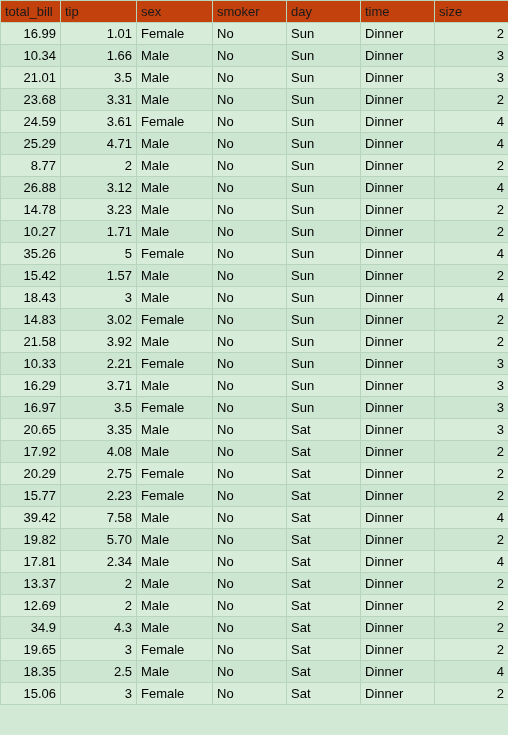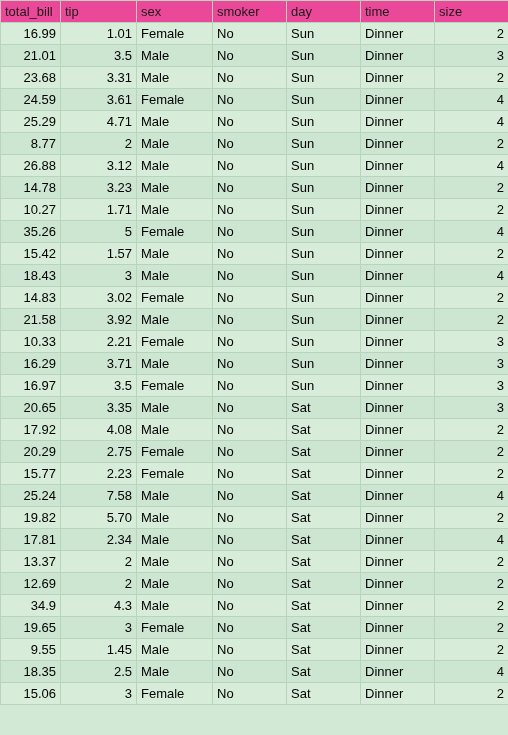--- a/index.html
+++ b/index.html
@@ -19,21 +19,21 @@
   th, td {
     border: 1px solid #b7d4bc;
     padding: 2px 4px;
     height: 22px;
     overflow: hidden;
     white-space: nowrap;
   }
   th {
     font-weight: normal;
     text-align: left;
-    background: #ec4899;
+    background: #c2410c;
     color: #1a1a1a;
   }
   tbody tr:nth-child(odd) { background: #d7ecd9; }
   tbody tr:nth-child(even) { background: #cde6d2; }
   .num { text-align: right; }
   .txt { text-align: left; }
   col.c0 { width: 60px; }
   col.c1 { width: 76px; }
   col.c2 { width: 76px; }
   col.c3 { width: 74px; }
@@ -69,20 +69,29 @@
       <tr>
         <td class="num">16.99</td>
         <td class="num">1.01</td>
         <td class="txt">Female</td>
         <td class="txt">No</td>
         <td class="txt">Sun</td>
         <td class="txt">Dinner</td>
         <td class="num">2</td>
       </tr>
       <tr>
+        <td class="num">10.34</td>
+        <td class="num">1.66</td>
+        <td class="txt">Male</td>
+        <td class="txt">No</td>
+        <td class="txt">Sun</td>
+        <td class="txt">Dinner</td>
+        <td class="num">3</td>
+      </tr>
+      <tr>
         <td class="num">21.01</td>
         <td class="num">3.5</td>
         <td class="txt">Male</td>
         <td class="txt">No</td>
         <td class="txt">Sun</td>
         <td class="txt">Dinner</td>
         <td class="num">3</td>
       </tr>
       <tr>
         <td class="num">23.68</td>
@@ -249,21 +258,21 @@
       <tr>
         <td class="num">15.77</td>
         <td class="num">2.23</td>
         <td class="txt">Female</td>
         <td class="txt">No</td>
         <td class="txt">Sat</td>
         <td class="txt">Dinner</td>
         <td class="num">2</td>
       </tr>
       <tr>
-        <td class="num">25.24</td>
+        <td class="num">39.42</td>
         <td class="num">7.58</td>
         <td class="txt">Male</td>
         <td class="txt">No</td>
         <td class="txt">Sat</td>
         <td class="txt">Dinner</td>
         <td class="num">4</td>
       </tr>
       <tr>
         <td class="num">19.82</td>
         <td class="num">5.70</td>
@@ -306,29 +315,20 @@
         <td class="txt">Male</td>
         <td class="txt">No</td>
         <td class="txt">Sat</td>
         <td class="txt">Dinner</td>
         <td class="num">2</td>
       </tr>
       <tr>
         <td class="num">19.65</td>
         <td class="num">3</td>
         <td class="txt">Female</td>
-        <td class="txt">No</td>
-        <td class="txt">Sat</td>
-        <td class="txt">Dinner</td>
-        <td class="num">2</td>
-      </tr>
-      <tr>
-        <td class="num">9.55</td>
-        <td class="num">1.45</td>
-        <td class="txt">Male</td>
         <td class="txt">No</td>
         <td class="txt">Sat</td>
         <td class="txt">Dinner</td>
         <td class="num">2</td>
       </tr>
       <tr>
         <td class="num">18.35</td>
         <td class="num">2.5</td>
         <td class="txt">Male</td>
         <td class="txt">No</td>

